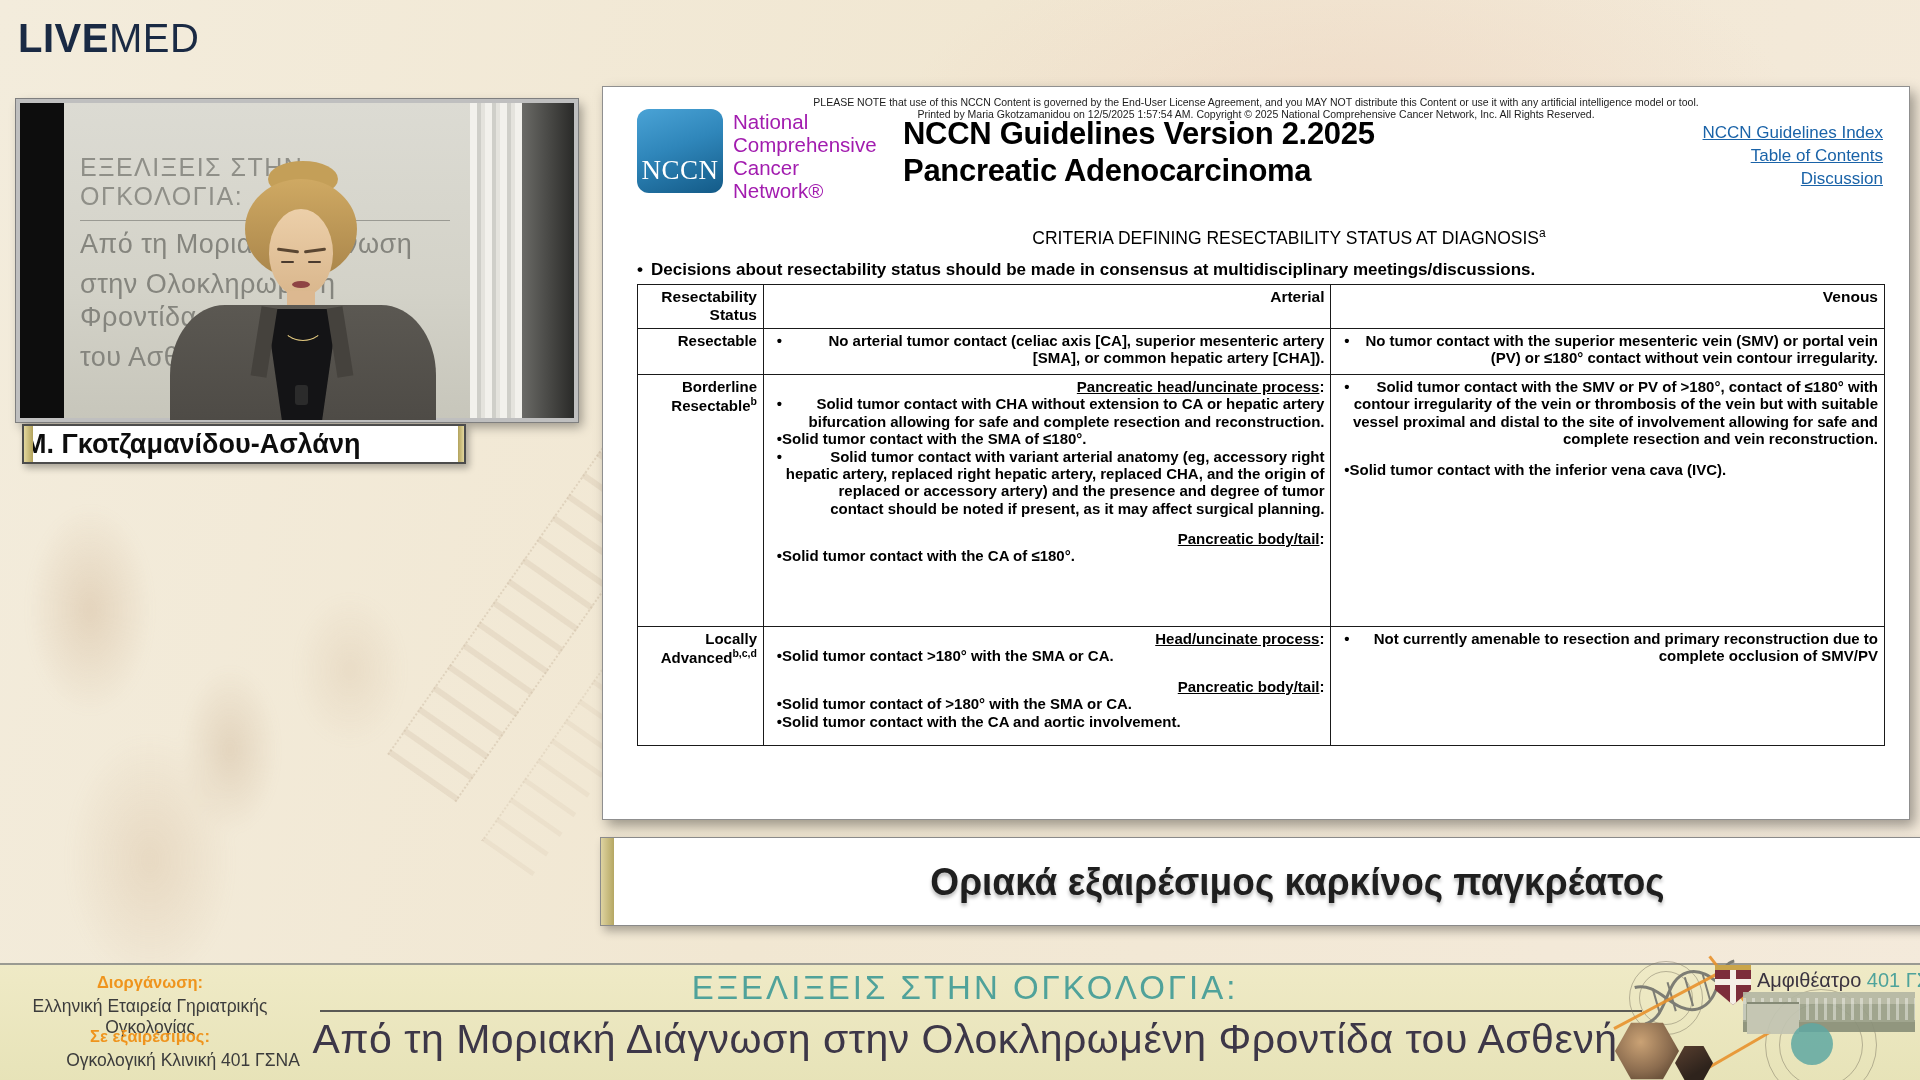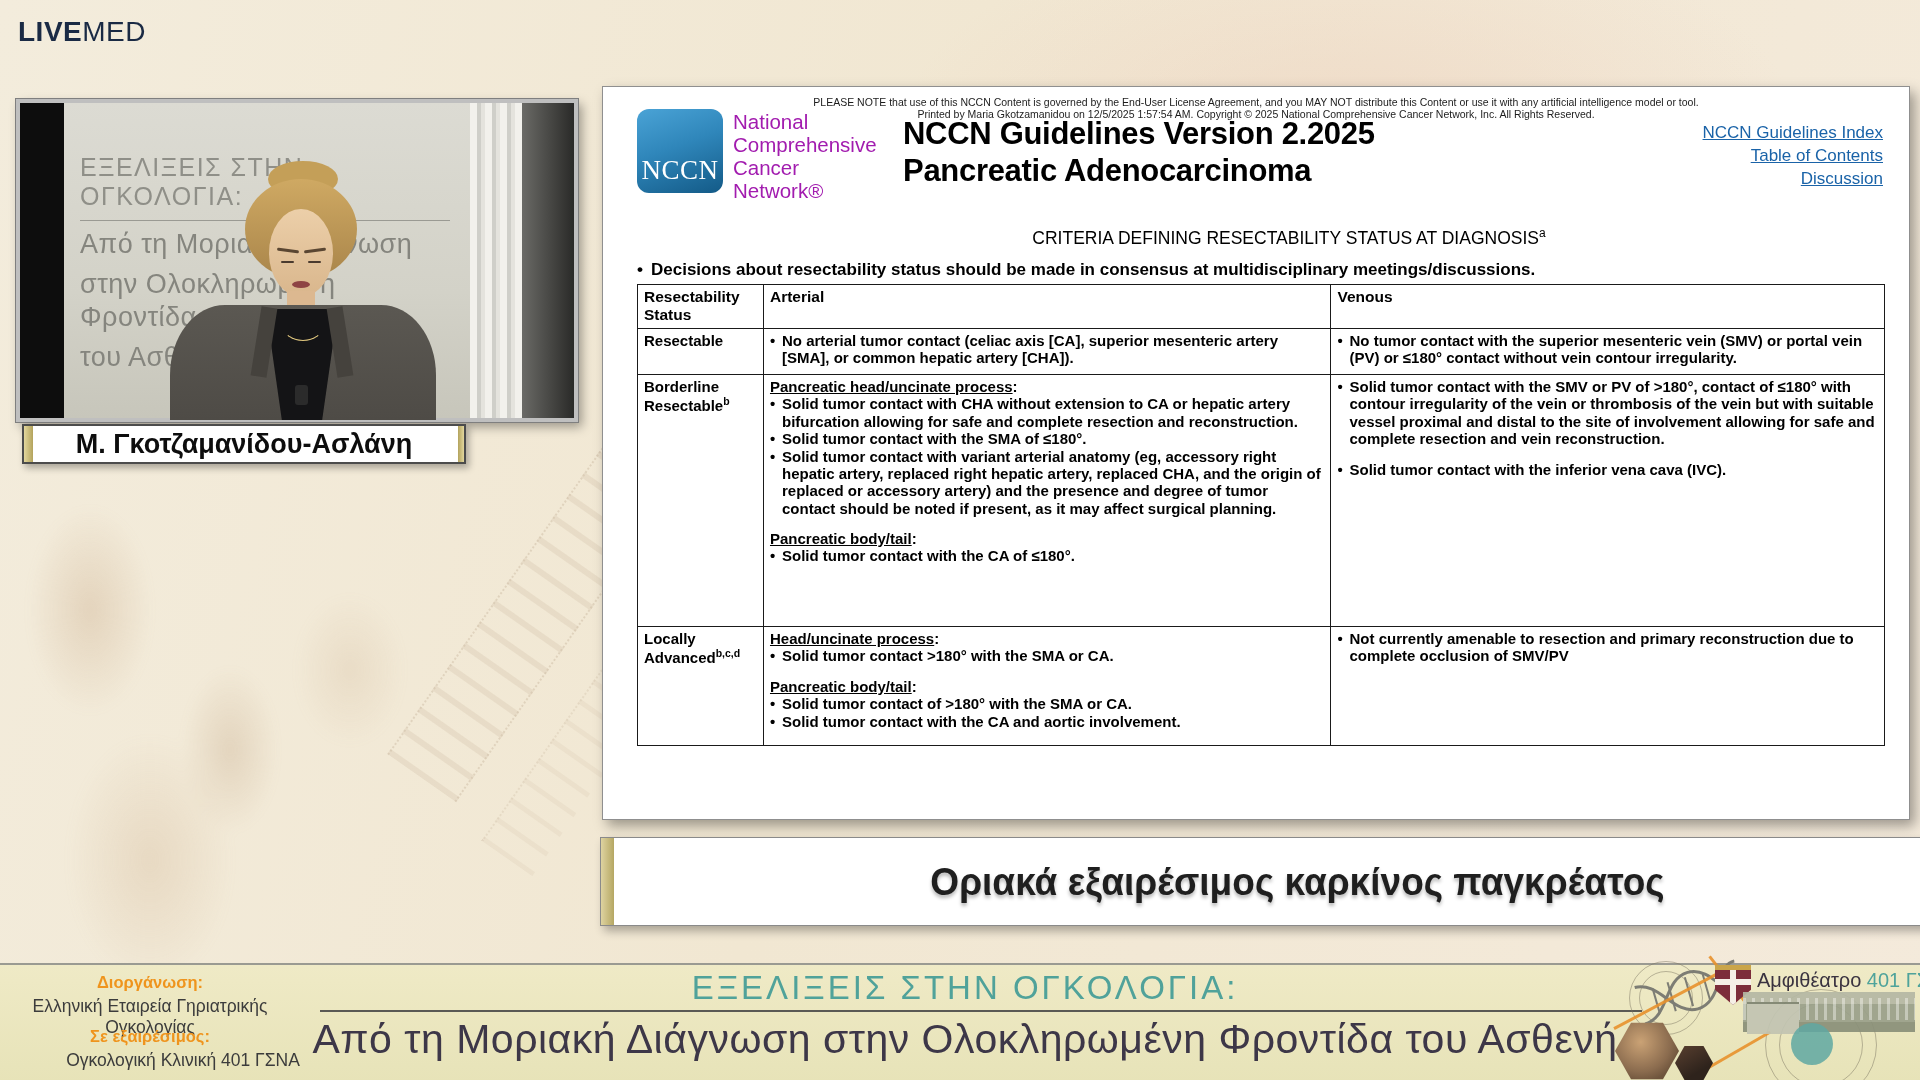--- a/index.html
+++ b/index.html
@@ -16,21 +16,21 @@
       radial-gradient(70px 120px at 260px 320px,rgba(180,146,110,.45),transparent 70%),
       radial-gradient(120px 180px at 180px 430px,rgba(203,172,137,.5),transparent 70%),
       radial-gradient(80px 110px at 380px 240px,rgba(196,165,130,.35),transparent 70%);}
   .bg-ladder{left:330px;top:560px;width:430px;height:80px;transform:rotate(-55deg);opacity:.35;
     border-top:2px dotted rgba(150,120,90,.55);border-bottom:2px dotted rgba(150,120,90,.55);
     background:repeating-linear-gradient(90deg,rgba(160,130,100,.35) 0 6px,transparent 6px 26px);}
   .bg-ladder2{left:430px;top:680px;width:360px;height:60px;transform:rotate(-55deg);opacity:.25;
     border-top:2px dotted rgba(150,120,90,.5);
     background:repeating-linear-gradient(90deg,rgba(160,130,100,.3) 0 5px,transparent 5px 24px);}
   
-  .brand{position:absolute;left:18px;top:16px;font-size:28px;letter-spacing:.5px;color:#1a2a44;}
+  .brand{position:absolute;left:18px;top:16px;font-size:40px;letter-spacing:.5px;color:#1a2a44;}
   .brand b{font-weight:bold;}
   .brand span{font-weight:normal;}
   
   .video{position:absolute;left:16px;top:99px;width:554px;height:315px;background:#000;
     border:4px solid #bfbfbf;outline:1px solid #7f7f7f;box-shadow:4px 5px 10px rgba(0,0,0,.35);}
   .v-wall{position:absolute;left:44px;top:0;width:406px;height:100%;
     background:linear-gradient(180deg,#dcdbd3 0%,#d3d2c8 60%,#c7c6bb 100%);}
   .v-bar-left{position:absolute;left:0;top:0;width:44px;height:100%;background:#0d0d0d;}
   .v-column{position:absolute;left:450px;top:0;width:52px;height:100%;
     background:repeating-linear-gradient(90deg,#f2f1ec 0 7px,#cfcfc9 7px 11px,#e4e3dd 11px 15px);}
@@ -56,21 +56,21 @@
     background:linear-gradient(180deg,#5b5852,#4e4b46);}
   .p-shirt{position:absolute;left:246px;top:206px;width:72px;height:111px;background:#141416;
     clip-path:polygon(0 0,100% 0,78% 100%,22% 100%);}
   .p-lapel-l{position:absolute;left:236px;top:204px;width:16px;height:70px;background:#45423d;transform:rotate(9deg);}
   .p-lapel-r{position:absolute;left:312px;top:204px;width:16px;height:70px;background:#45423d;transform:rotate(-9deg);}
   .p-necklace{position:absolute;left:262px;top:206px;width:40px;height:30px;border:1.5px solid transparent;
     border-bottom:1.5px solid #d9c07a;border-radius:50%;}
   .p-mic{position:absolute;left:275px;top:282px;width:13px;height:20px;background:#2b2b2b;border-radius:3px;}
   
   .nameplate{position:absolute;left:22px;top:424px;width:440px;height:36px;background:#fff;
-    border:2px solid #4c4c4c;box-shadow:3px 4px 7px rgba(0,0,0,.3);display:flex;align-items:center;justify-content:center;}
+    border:2px solid #4c4c4c;box-shadow:3px 4px 7px rgba(0,0,0,.3);display:flex;align-items:center;}
   .gold-l{position:absolute;left:0;top:0;width:9px;height:100%;background:linear-gradient(90deg,#e3d79e,#b3a35c);}
   .gold-r{position:absolute;right:0;top:0;width:6px;height:100%;background:linear-gradient(90deg,#b3a35c,#e3d79e);}
   .nameplate .nm-text{font-size:27px;font-weight:bold;color:#0d0d0d;}
   
   .slide{position:absolute;left:602px;top:86px;width:1306px;height:732px;background:#fff;
     border:1px solid #8f8f8f;box-shadow:5px 6px 12px rgba(0,0,0,.35);}
   .notice{position:absolute;left:0;width:100%;text-align:center;font-size:10.5px;color:#1c1c1c;}
   .n1{top:9px;} .n2{top:21px;}
   .nccn-logo{position:absolute;left:34px;top:22px;width:86px;height:84px;border-radius:12px;
     background:linear-gradient(160deg,#4aa3d6 0%,#2f86ba 45%,#135a87 100%);
@@ -82,21 +82,21 @@
     letter-spacing:-.3px;line-height:37px;}
   .slide-links{position:absolute;right:26px;top:34px;text-align:right;font-size:17px;line-height:23px;}
   .slide-links a{display:block;color:#1a63a8;text-decoration:underline;cursor:pointer;}
   .sec-title{position:absolute;left:0;top:139px;width:100%;text-align:center;
     font-size:17.5px;font-weight:normal;color:#000;padding-left:33px;}
   .sec-title sup{font-size:12px;}
   .intro{position:absolute;left:34px;top:173px;font-size:17px;font-weight:bold;color:#000;display:flex;}
   .intro .marker{width:14px;flex:none;}
   table.nccn{position:absolute;left:34px;top:197px;width:1248px;border-collapse:collapse;
     font-size:15px;font-weight:bold;color:#000;line-height:1.16;}
-  table.nccn th,table.nccn td{border:1.6px solid #1a1a1a;vertical-align:top;text-align:left;
+  table.nccn th,table.nccn td{border:1.6px solid #1a1a1a;vertical-align:top;text-align:right;
     padding:3px 6px 4px 6px;}
   table.nccn th{font-size:15.5px;}
   col.c1{width:126px;} col.c2{width:568px;} col.c3{width:554px;}
   tr.hrow{height:42px;} tr.r0{height:46px;} tr.r1{height:252px;} tr.r2{height:119px;}
   .cell-bullet{display:flex;align-items:flex-start;}
   .cell-bullet .marker{width:12px;flex:none;}
   .cell-heading .u{text-decoration:underline;}
   .gapb{margin-top:13px;}
   td.status sup,{font-size:10.5px;}
   sup{font-size:10.5px;}

